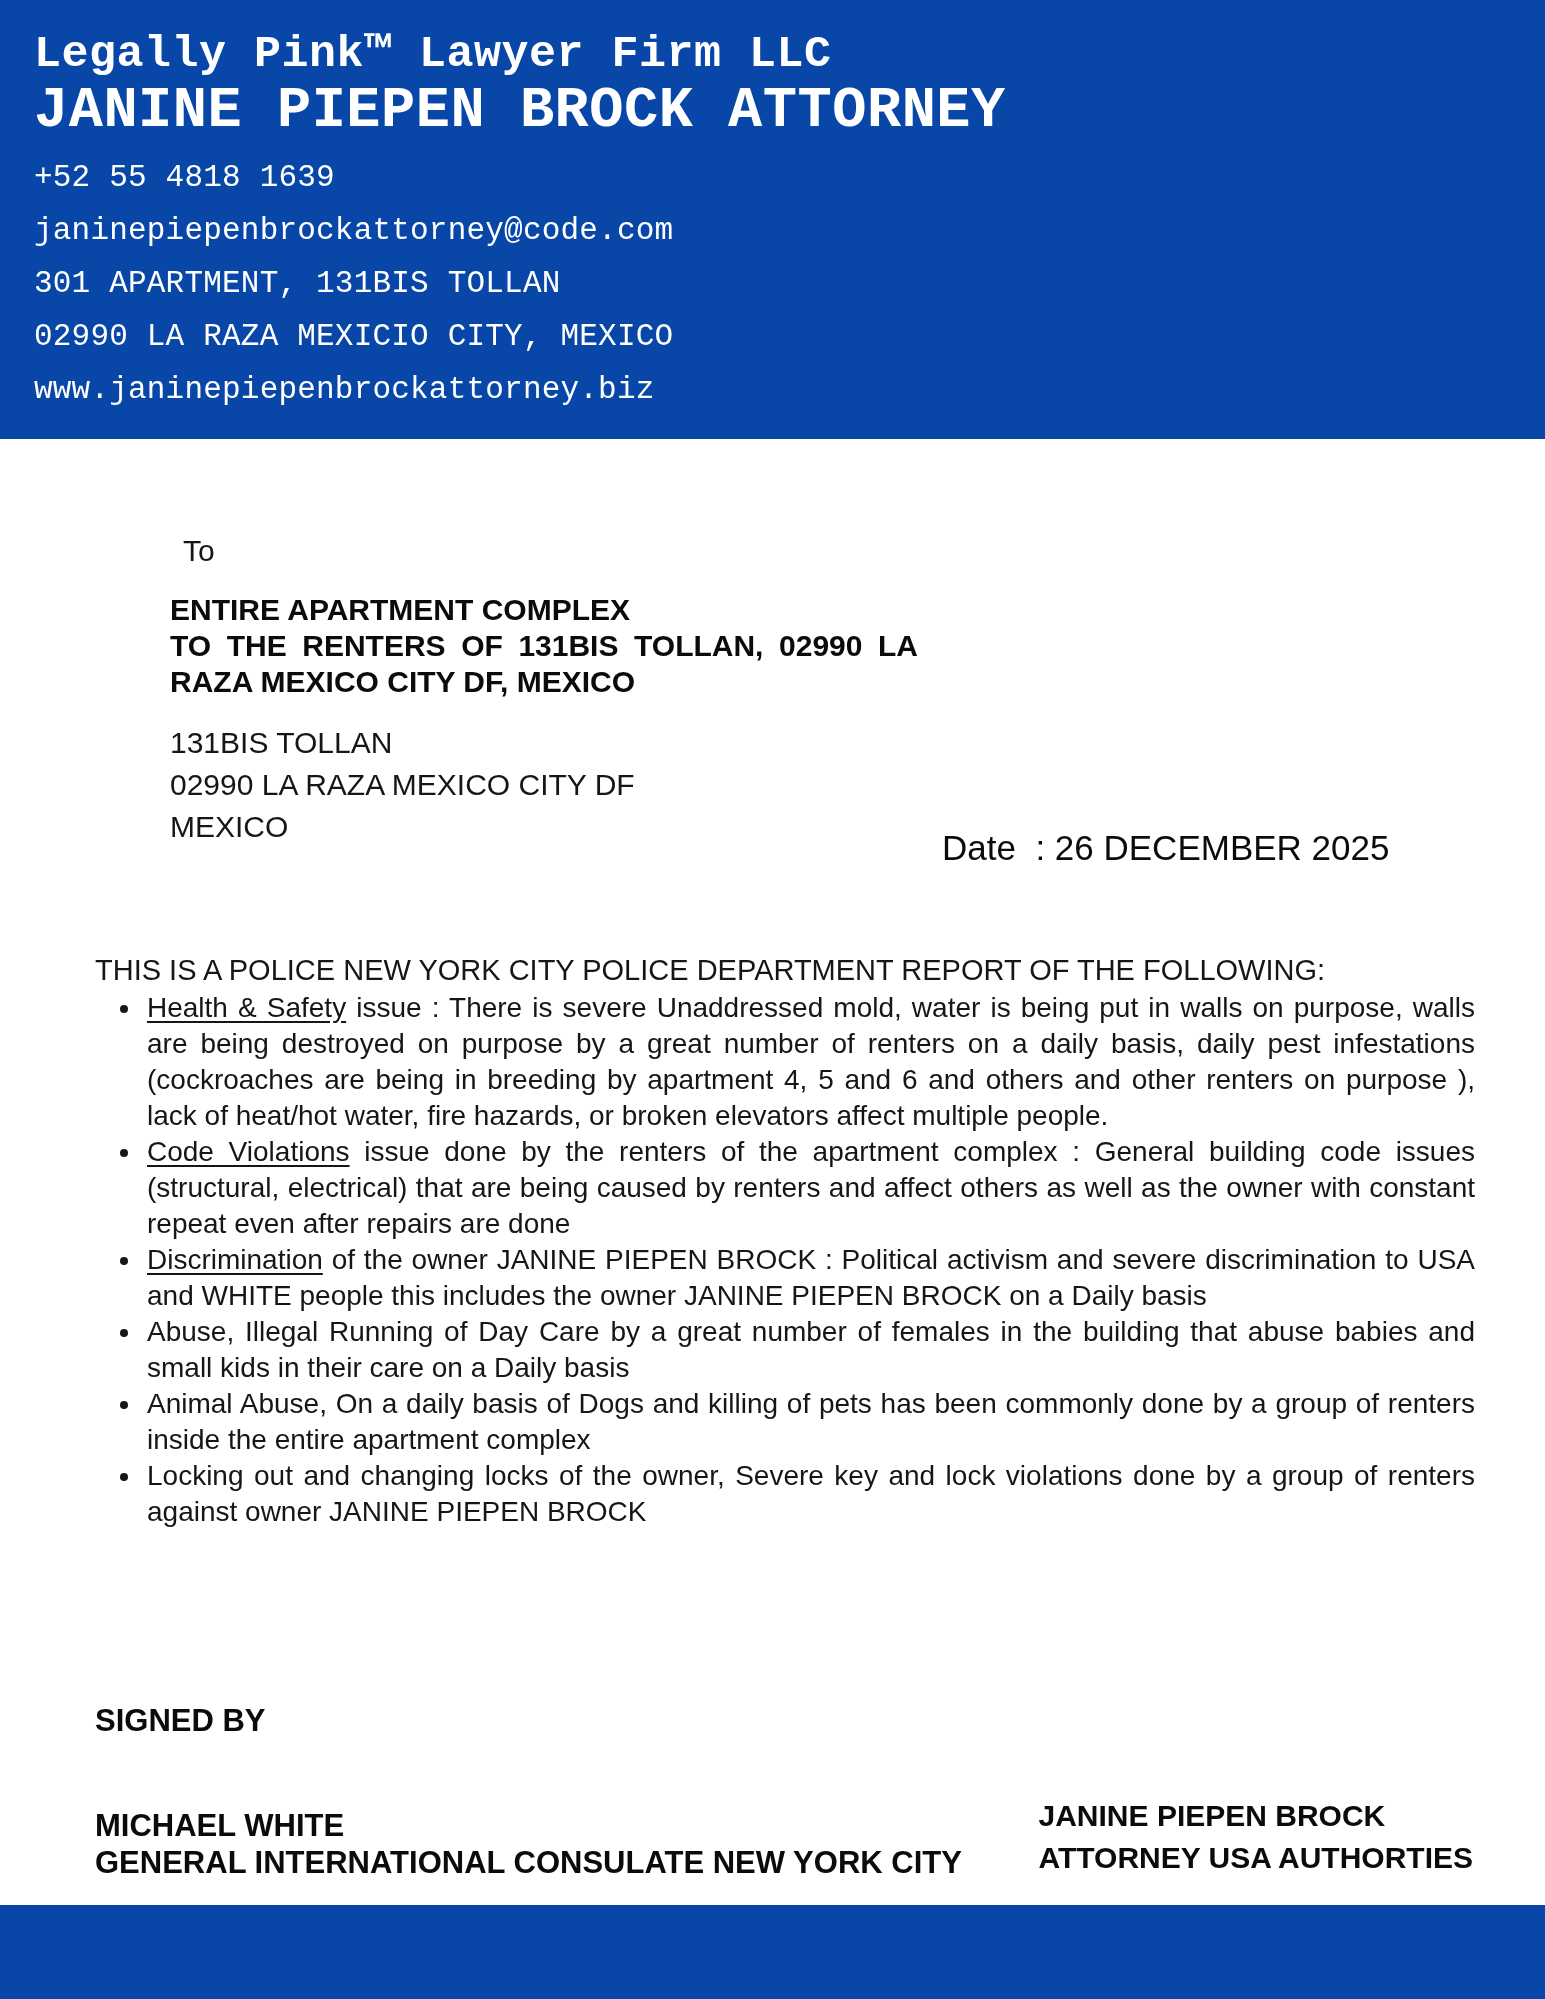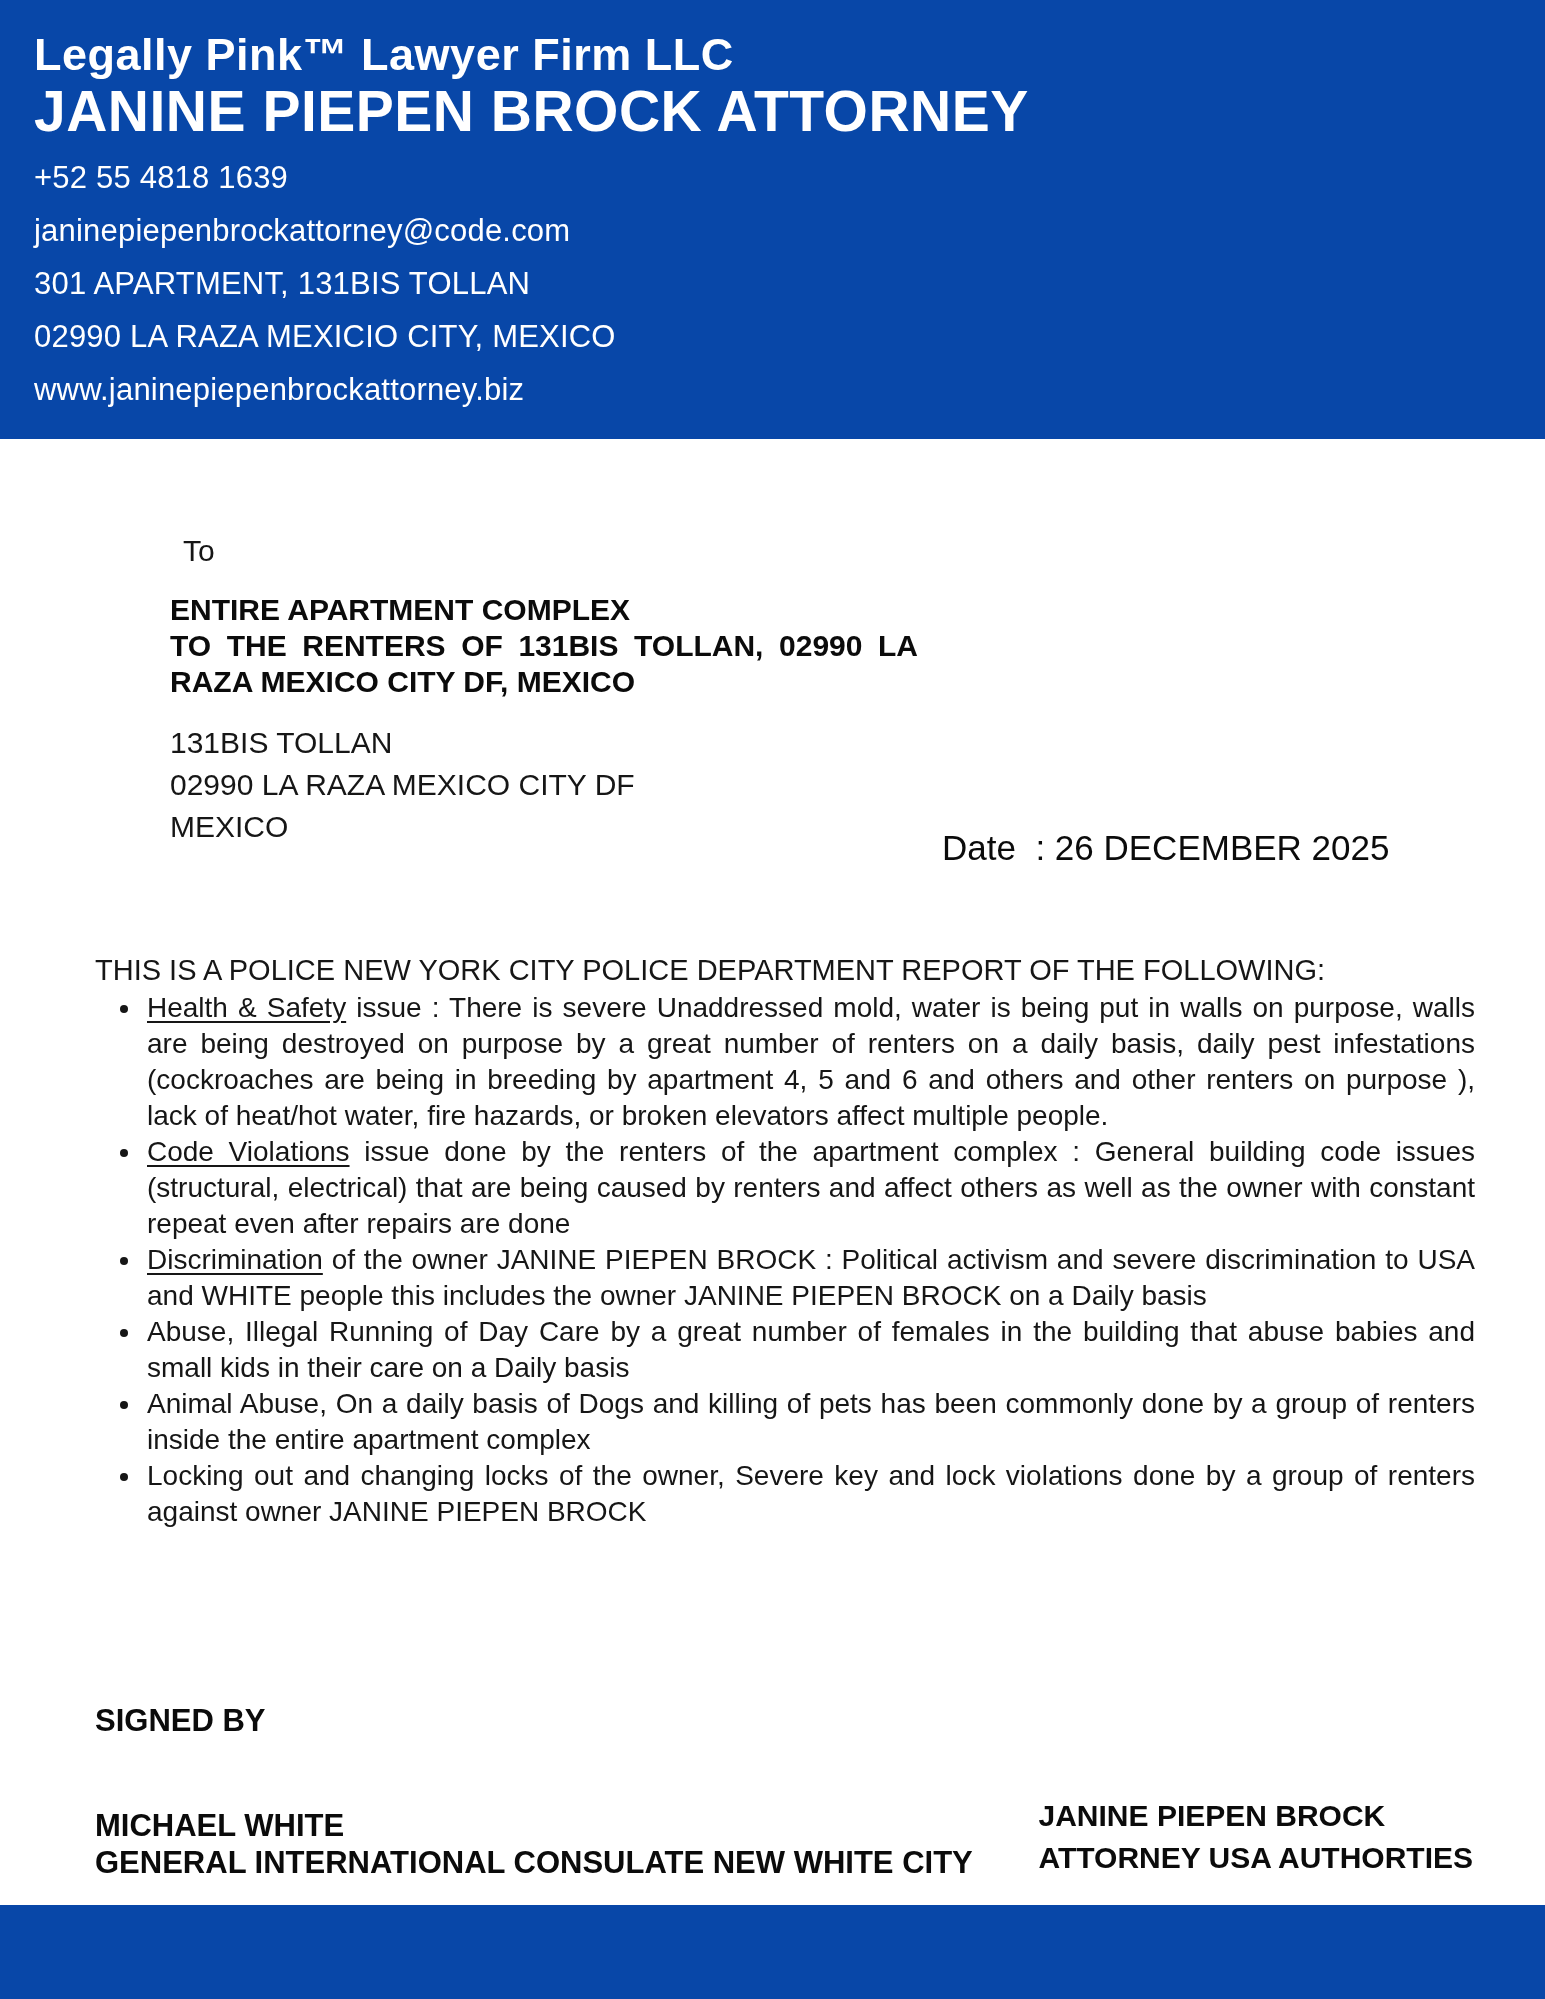--- a/index.html
+++ b/index.html
@@ -20,20 +20,21 @@
 
   
   .letterhead {
     position: absolute;
     top: 0; left: 0; right: 0;
     height: 439px;
     background: var(--brand-blue);
     color: #ffffff;
     box-sizing: border-box;
     padding: 26px 40px 0 34px;
+    font-family: Liberation Mono, monospace;
   }
   .firm-name {
     font-size: 45px;
     font-weight: bold;
     line-height: 57px;
     letter-spacing: 0.5px;
   }
   .attorney-name {
     font-size: 57px;
     font-weight: bold;
@@ -184,21 +185,21 @@
       <li><span class="lead"></span><span>Animal Abuse, On a daily basis of Dogs and killing of pets has been commonly done by a group of renters inside the entire apartment complex</span></li>
       <li><span class="lead"></span><span>Locking out and changing locks of the owner, Severe key and lock violations done by a group of renters against owner JANINE PIEPEN BROCK</span></li>
     </ul>
   </div>
 
   <div class="signed-by">SIGNED BY</div>
 
   <div class="sig-row">
     <div class="sig-left">
       <div class="sig-name">MICHAEL WHITE</div>
-      <div class="sig-title">GENERAL INTERNATIONAL CONSULATE NEW WHITE CITY</div>
+      <div class="sig-title">GENERAL INTERNATIONAL CONSULATE NEW YORK CITY</div>
     </div>
     <div class="sig-right">
       <div class="sig-name">JANINE PIEPEN BROCK</div>
       <div class="sig-title">ATTORNEY USA AUTHORTIES</div>
     </div>
   </div>
 
   <div class="footer-bar"></div>
 
 </div>

